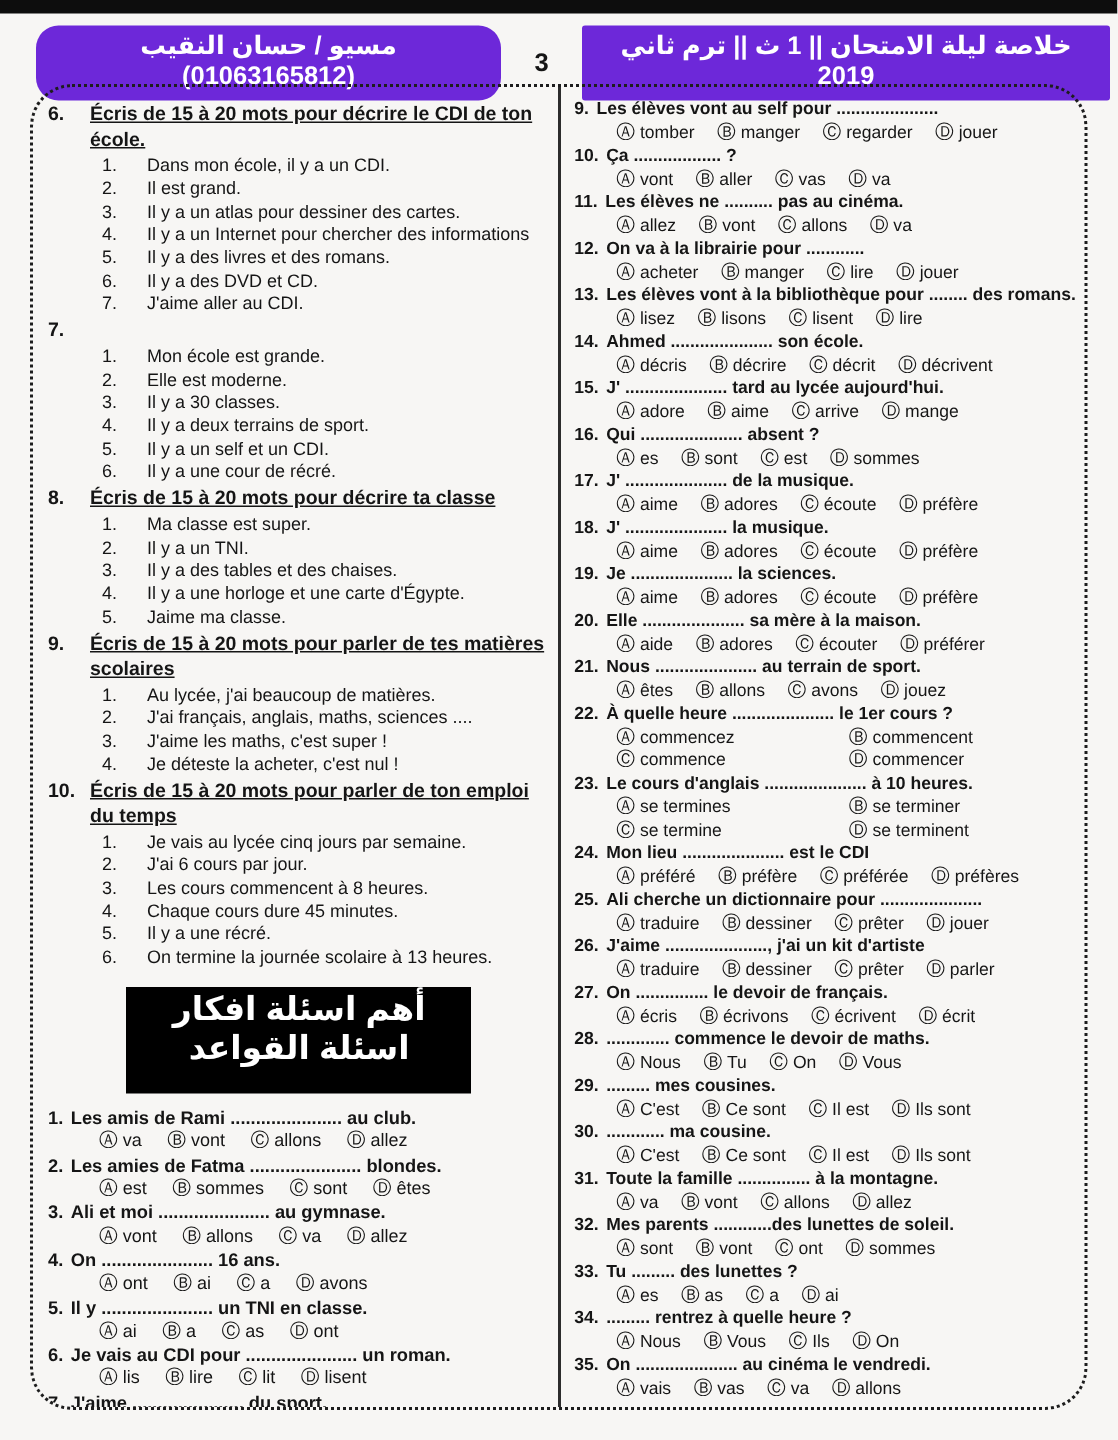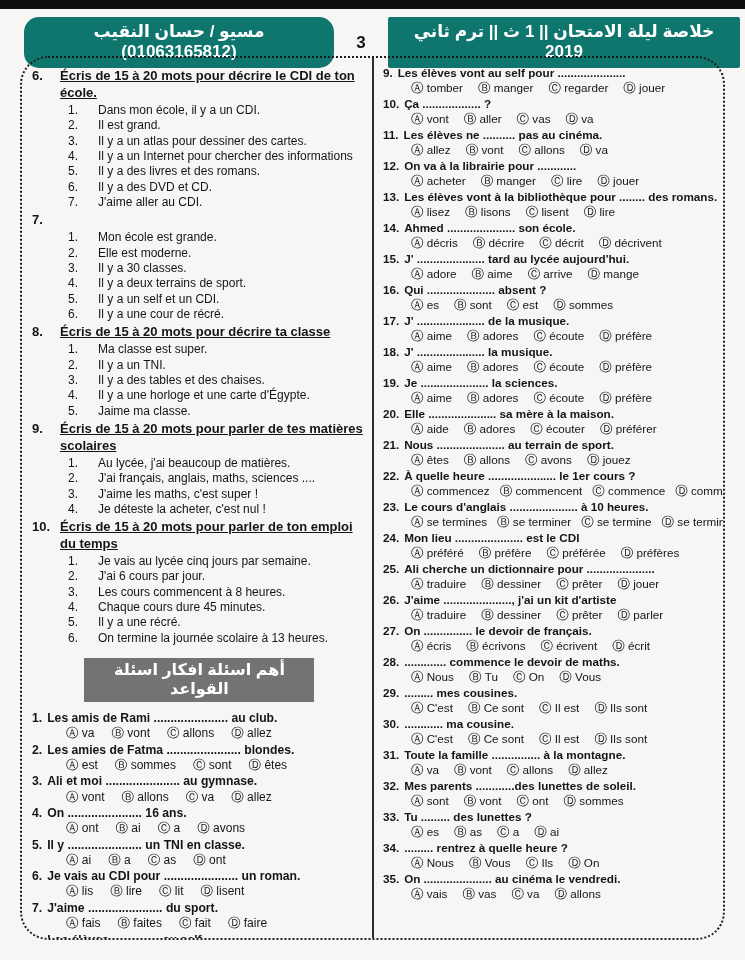--- a/index.html
+++ b/index.html
@@ -4,21 +4,21 @@
 <style>
   html,body{margin:0;padding:0;}
   body{
     width:745px;height:960px;position:relative;overflow:hidden;
     background:#f7f6f4;color:#151515;
     font-family:"Liberation Sans","DejaVu Sans",sans-serif;
     -webkit-font-smoothing:antialiased;
   }
   .top-bar{position:absolute;top:0;left:0;width:745px;height:9px;background:#0d0d0d;}
   .header{position:absolute;top:17px;left:0;width:745px;display:flex;align-items:center;}
-  .badge{background:#0f766e;color:#fff;font-weight:bold;text-align:center;box-sizing:border-box;}
+  .badge{background:#6d28d9;color:#fff;font-weight:bold;text-align:center;box-sizing:border-box;}
   .teacher-badge{margin-left:24px;width:310px;border-radius:15px;font-size:17px;padding:4px 10px 6px;}
   .page-num{width:54px;text-align:center;font-size:17px;font-weight:bold;}
   .title-badge{flex:1;margin-right:5px;font-size:17px;padding:4px 8px 6px;border-radius:2px;}
   .page-body{
     position:absolute;left:20px;right:20px;top:56px;bottom:20px;
     border:2.5px dotted #1d1d1d;border-radius:28px;
     display:flex;overflow:hidden;background:transparent;
   }
   .col{box-sizing:border-box;overflow:hidden;}
   .col-left{width:50.2%;border-right:2px solid #2c2c2c;padding:8px 5px 0 10px;}
@@ -27,35 +27,35 @@
   
   .sec-head{display:flex;font-weight:bold;font-size:13px;line-height:1.3;margin-top:2px;}
   .sec-num{flex:none;width:28px;}
   .sec-title{text-decoration:underline;}
   .sec-items{margin:1px 0 2px 0;}
   .item{display:flex;font-size:12px;line-height:1.28;padding-left:36px;}
   .item-num{flex:none;width:30px;}
   .item-text{flex:1;}
 
   .banner{
-    background:#737373;color:#fff;font-weight:bold;text-align:center;
-    width:218px;margin:12px auto 9px;font-size:16px;padding:2px 6px 4px;
+    background:#000000;color:#fff;font-weight:bold;text-align:center;
+    width:218px;margin:12px auto 9px;font-size:22px;padding:2px 6px 17px;
   }
 
   
   .mcq{margin-bottom:1px;}
   .q{display:flex;font-weight:bold;font-size:12.2px;line-height:1.24;}
   .q-num{flex:none;margin-right:5px;}
   .q-text{flex:1;}
   .opts{display:flex;flex-wrap:wrap;column-gap:17px;padding-left:34px;font-size:12px;line-height:1.24;}
   .opt{white-space:nowrap;}
   .opt-letter{font-size:12.5px;}
   .col-right .q{font-size:11.7px;}
   .col-right .opts{font-size:11.7px;padding-left:28px;column-gap:15px;}
-  .opts.grid2{display:grid;grid-template-columns:1fr 1fr 1fr 1fr;max-width:300px;column-gap:10px;}
+  .opts.grid2{display:grid;grid-template-columns:1fr 1fr;max-width:300px;column-gap:10px;}
 </style>
 </head>
 <body>
 
 <div class="top-bar"></div>
 
 <div class="header">
   <div class="badge teacher-badge" dir="rtl">مسيو / حسان النقيب (01063165812)</div>
   <div class="page-num">3</div>
   <div class="badge title-badge" dir="rtl">خلاصة ليلة الامتحان || 1 ث || ترم ثاني 2019</div>

